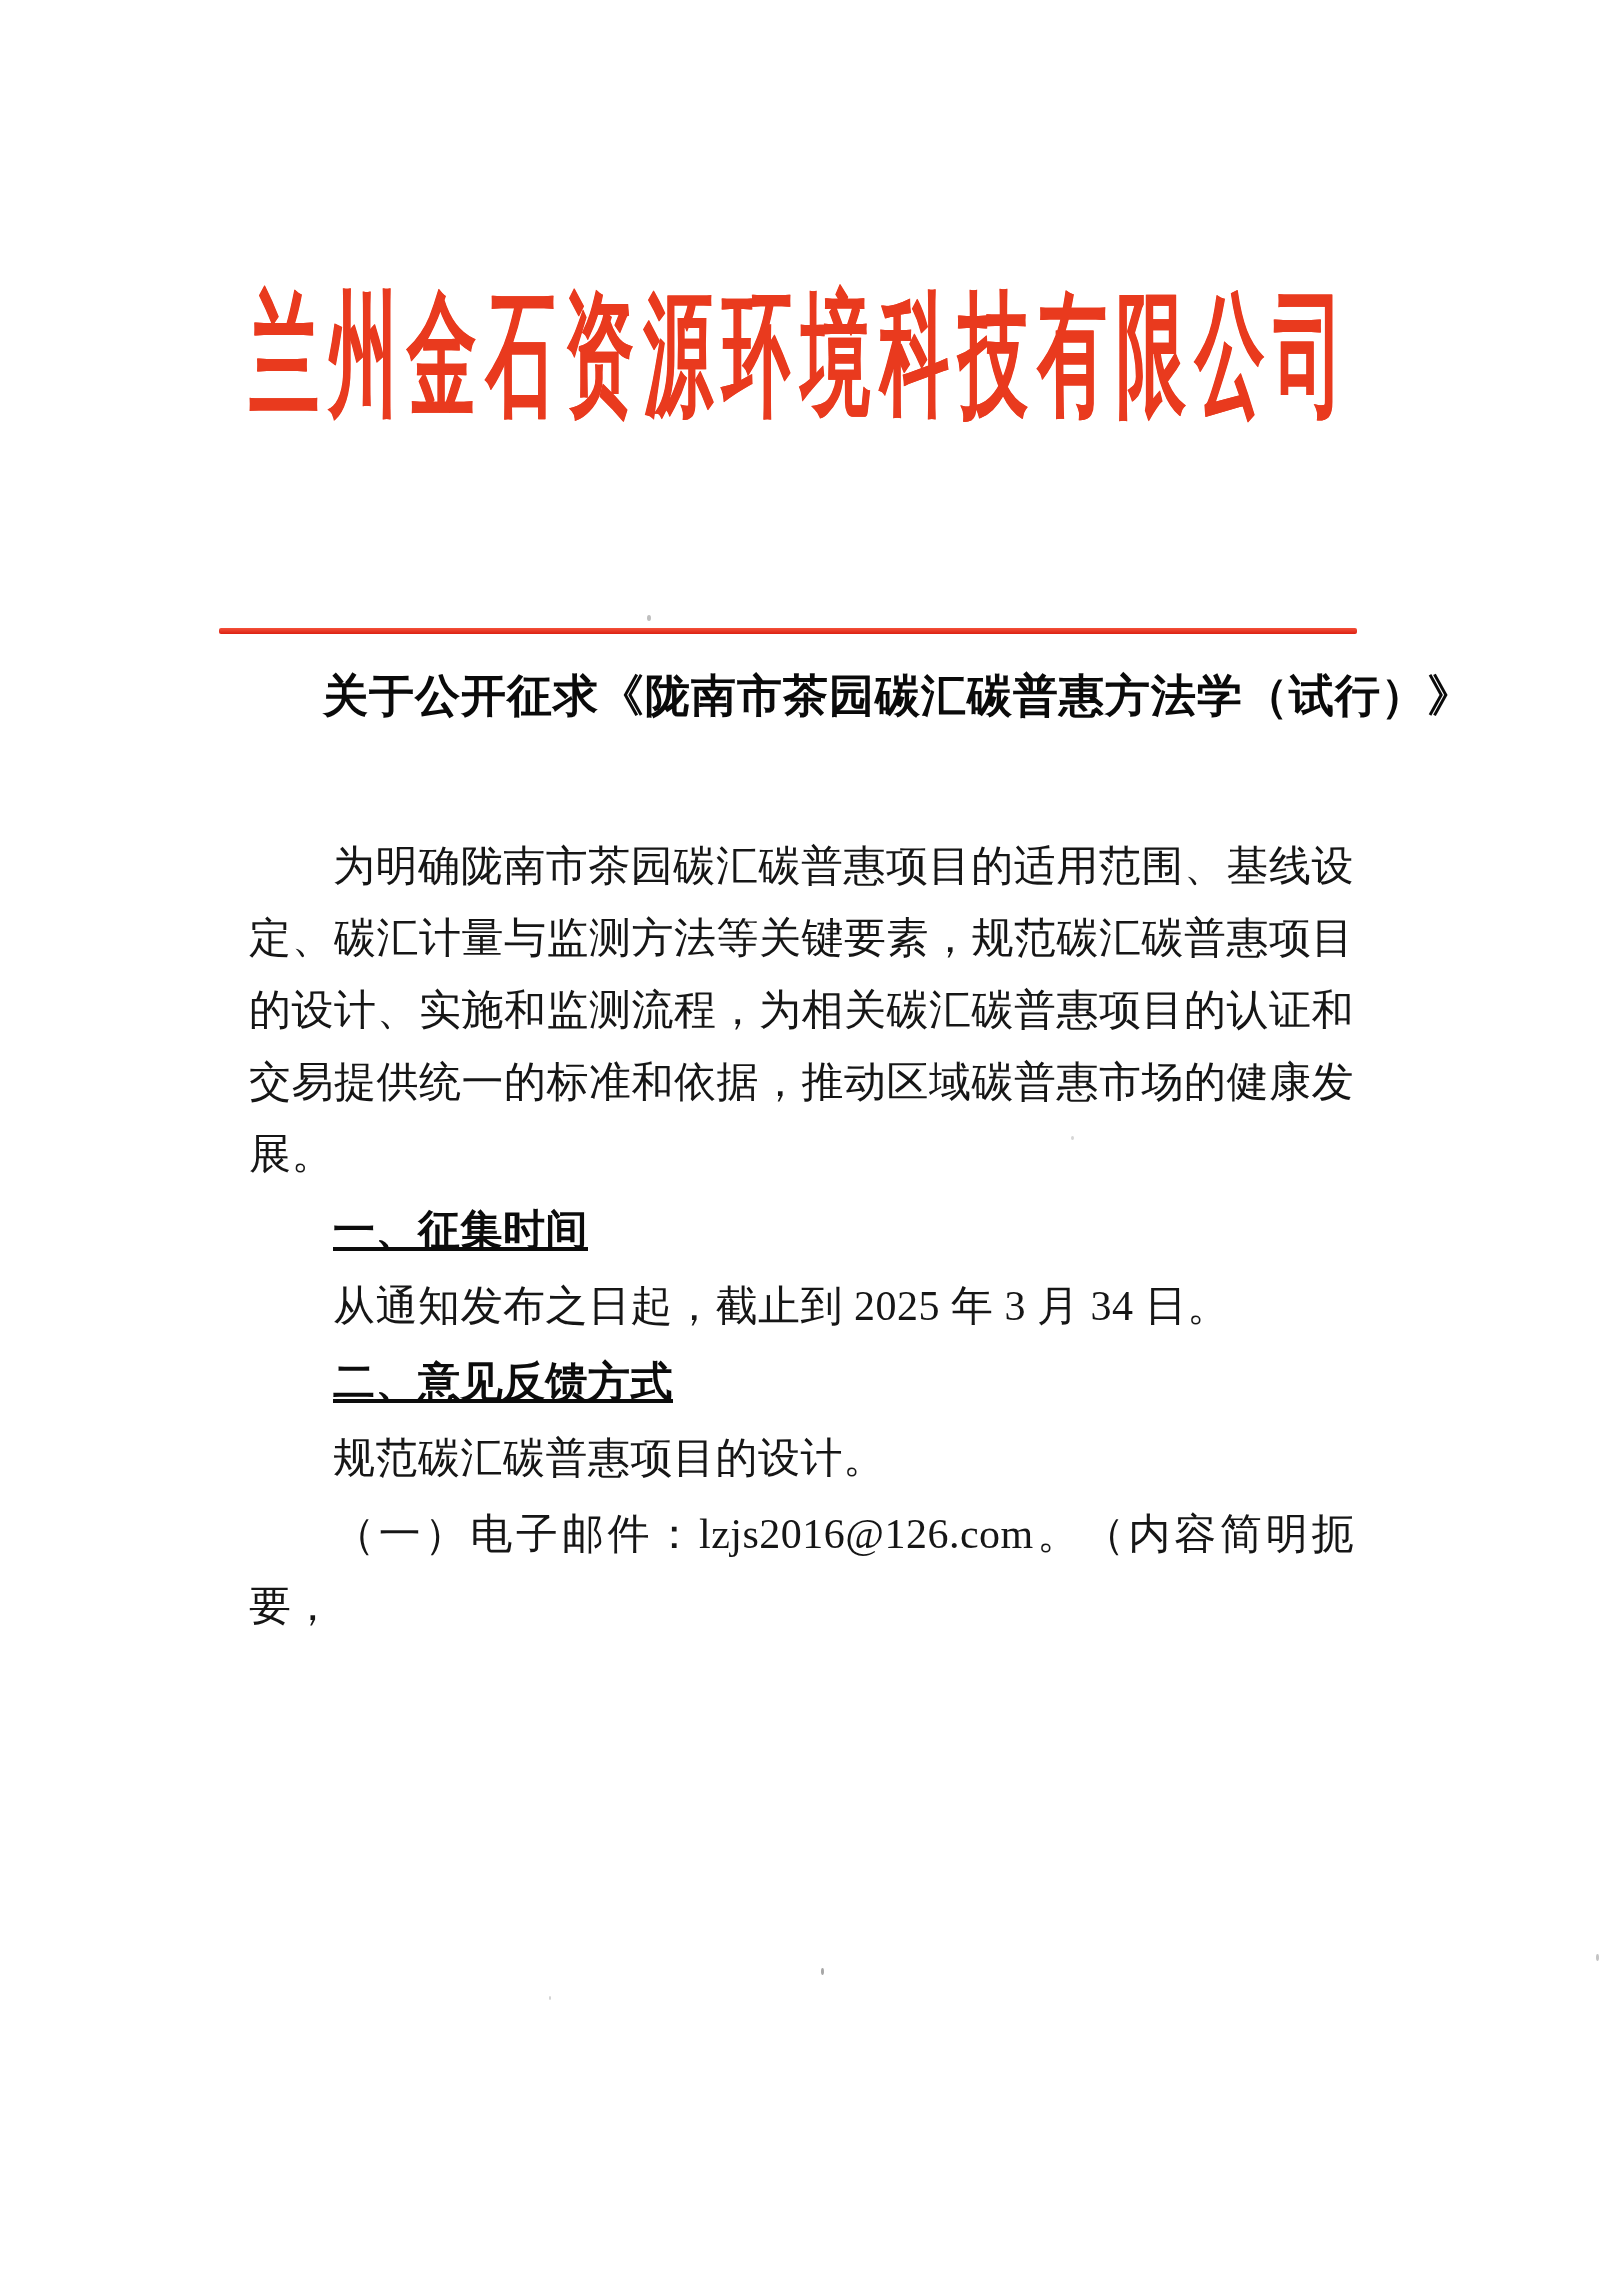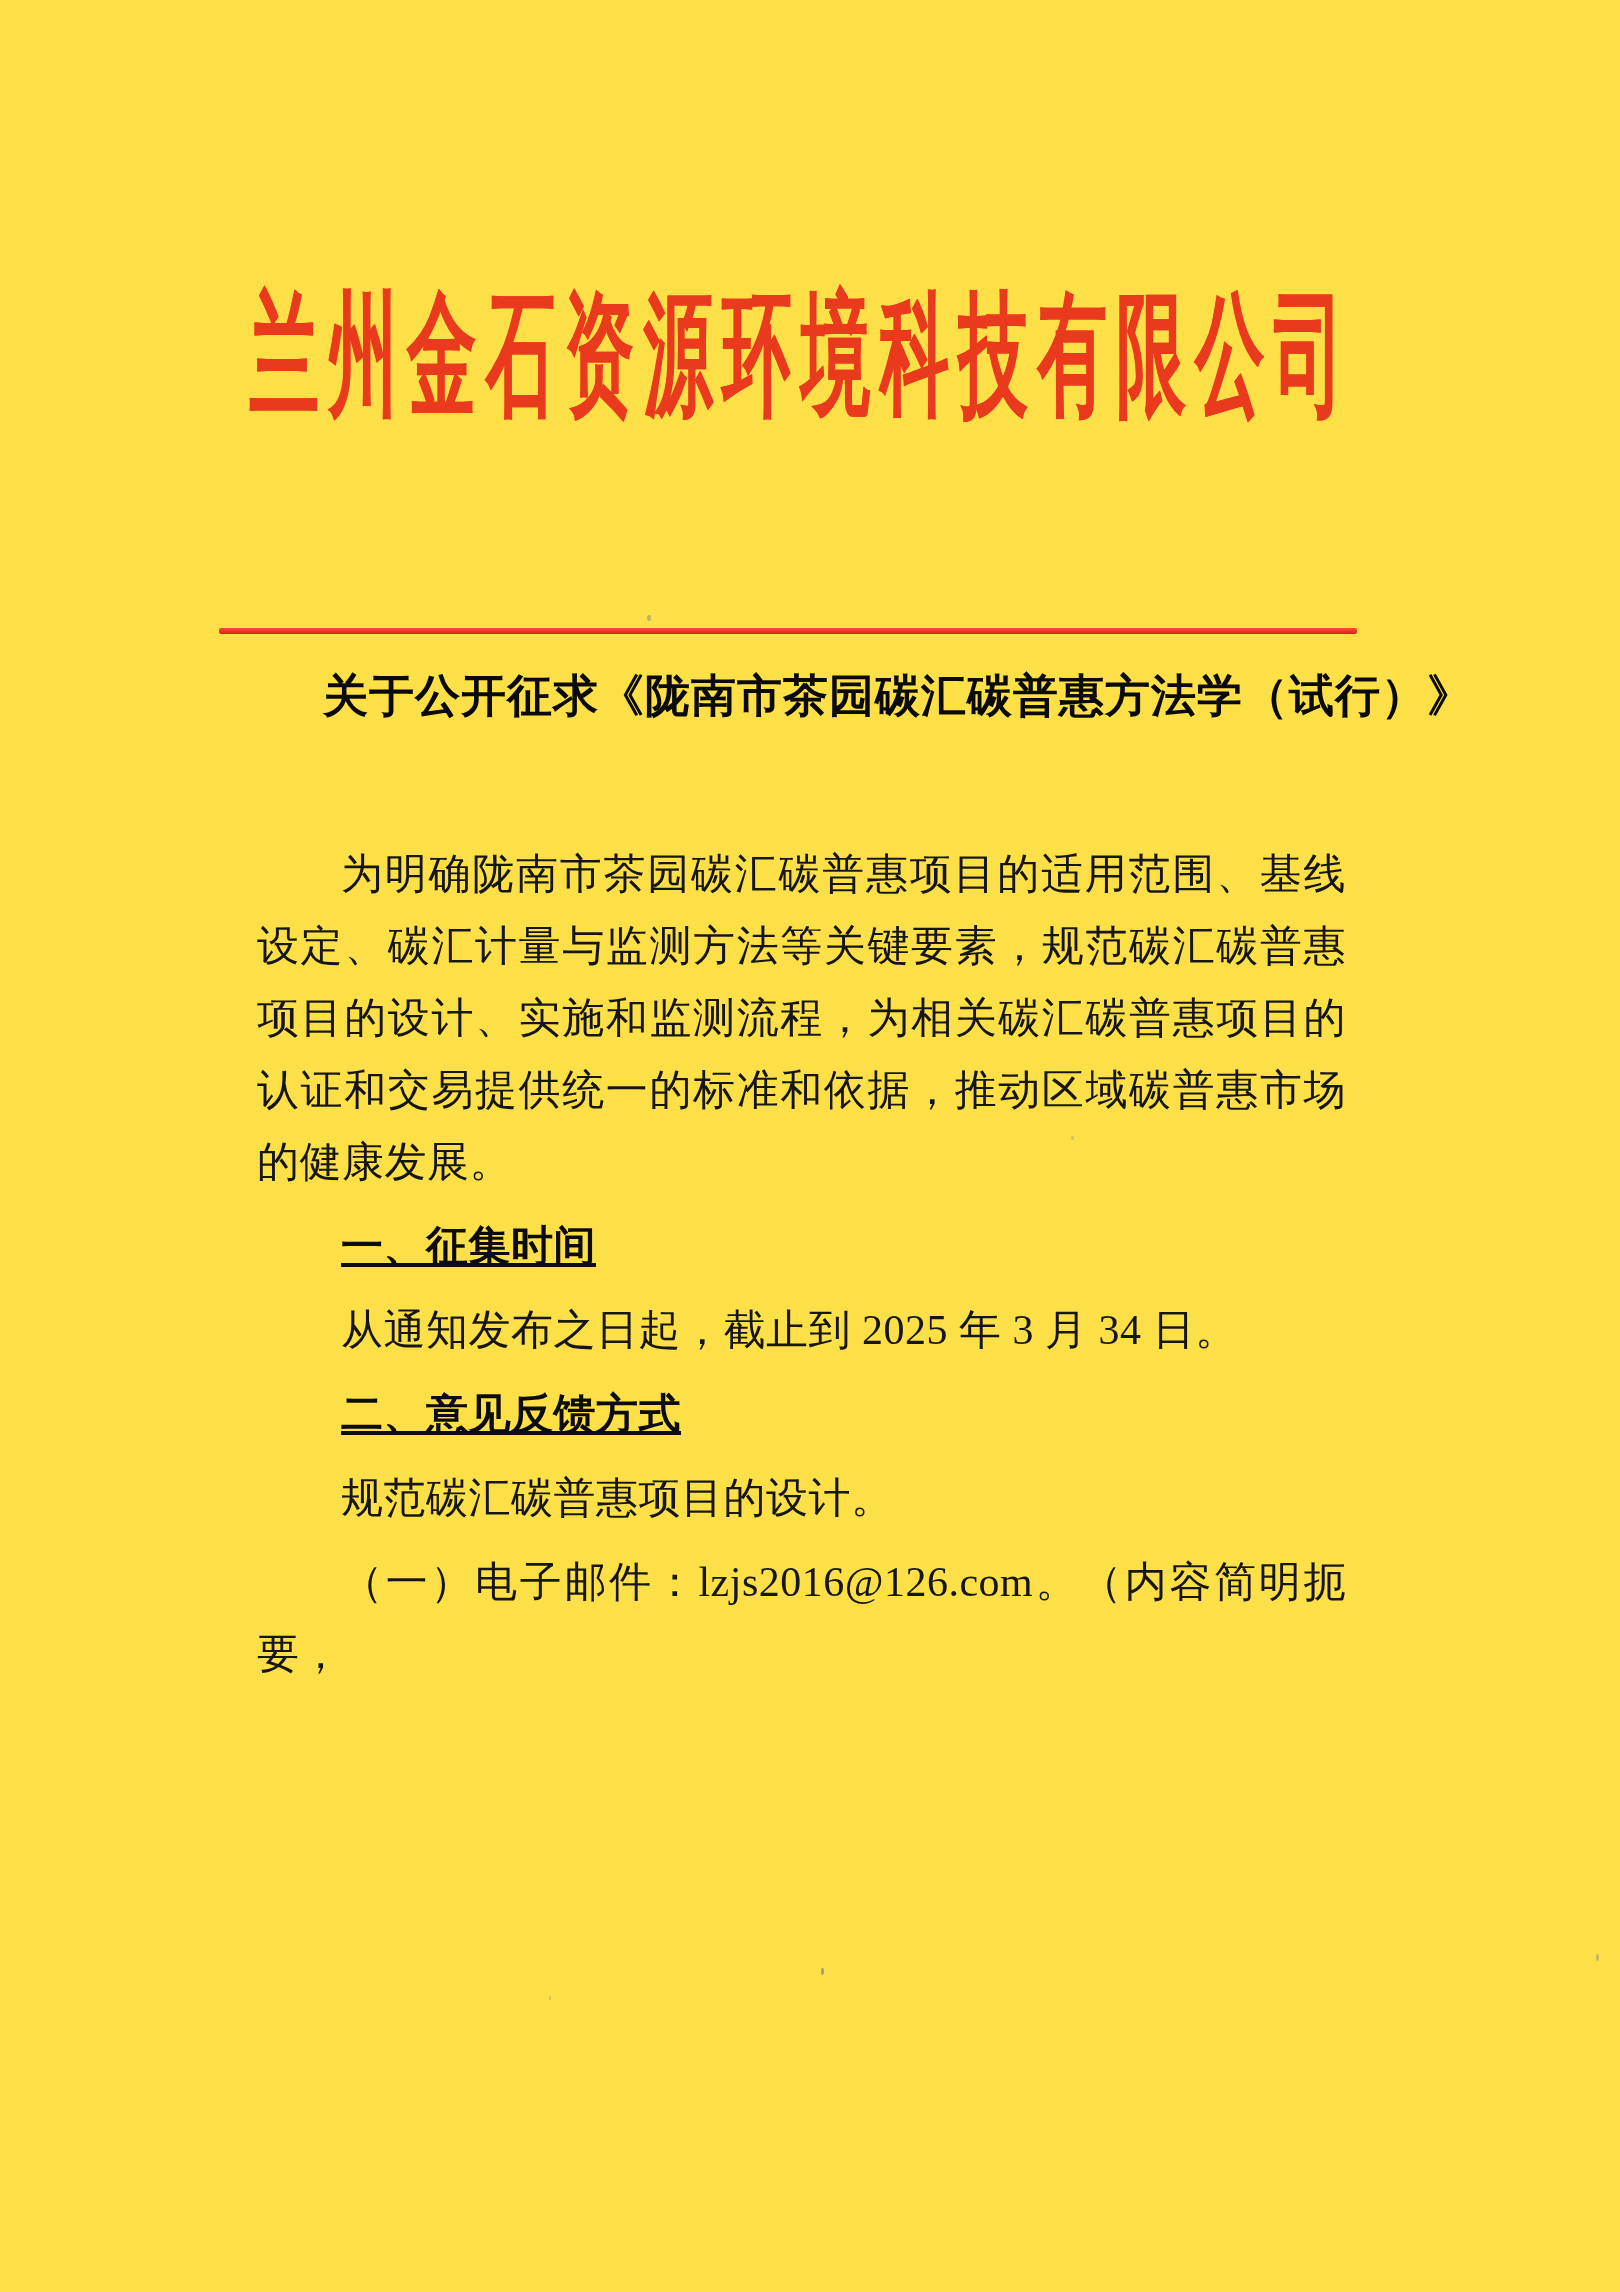--- a/index.html
+++ b/index.html
@@ -1,20 +1,20 @@
 <!DOCTYPE html>
 <html><head>
 <meta charset="utf-8">
 <style>
   html, body { margin: 0; padding: 0; background: #e9e9e9; }
   .page {
     position: relative;
     width: 1620px;
     height: 2293px;
-    background: #fde047;
+    background: #ffffff;
     overflow: hidden;
     font-family: "Liberation Serif", "DejaVu Serif", serif;
     color: #141414;
   }
   
   .letterhead {
     position: absolute;
     top: 290px;
     left: 245px;
     width: 1112px;
@@ -57,21 +57,21 @@
     position: absolute;
     top: 826px;
     left: 245px;
     width: 1113px;
     font-size: 42px;
     line-height: 72px;
     letter-spacing: 0.5px;
     color: #161616;
   }
   .para {
-    margin: 12px;
+    margin: 4px;
     text-indent: 2em;
     text-align: justify;
   }
   .para.heading {
     font-family: "Liberation Sans", "DejaVu Sans", sans-serif;
     font-weight: bold;
     color: #0c0c0c;
     text-decoration: underline;
   }
   

